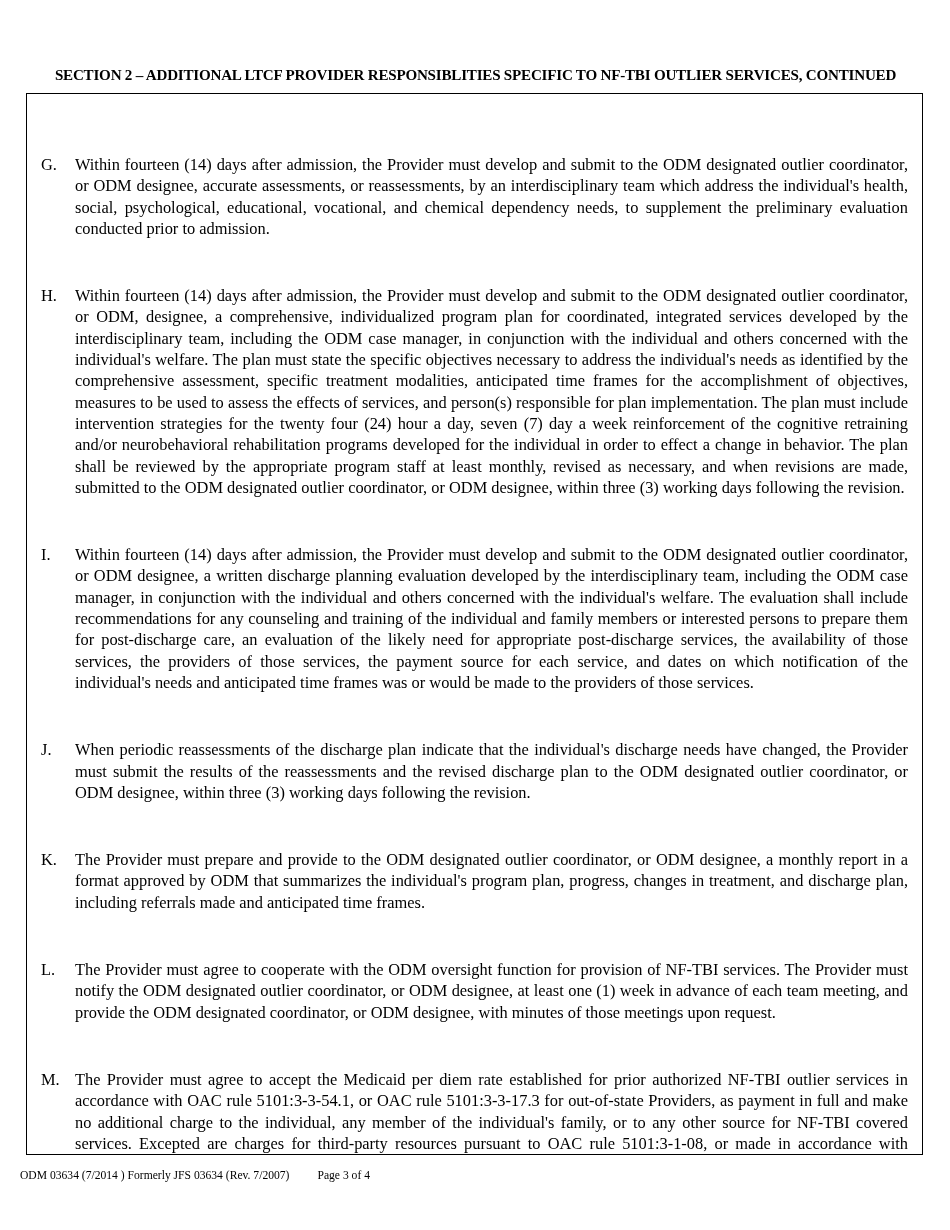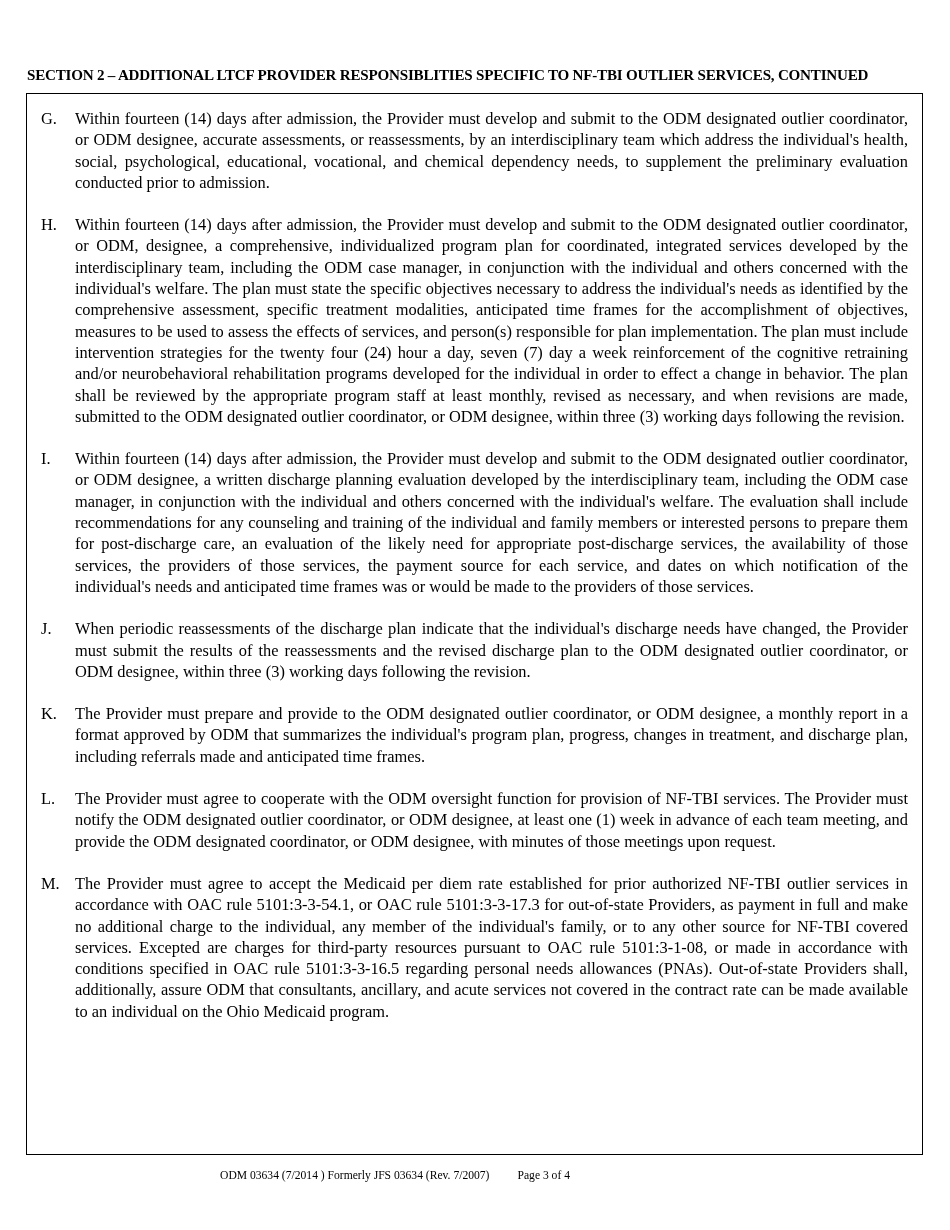--- a/index.html
+++ b/index.html
@@ -25,20 +25,21 @@
     position: absolute;
     top: 68px;
     left: 27px;
     width: 897px;
     font-size: 15.1px;
     font-weight: bold;
     letter-spacing: -0.22px;
     line-height: 1.05;
     white-space: nowrap;
     font-family: "Liberation Serif", "DejaVu Serif", serif;
+    text-align: center;
   }
   .content-box {
     position: absolute;
     top: 93px;
     left: 26px;
     width: 897px;
     height: 1062px;
     box-sizing: border-box;
     border: 1.4px solid #000000;
     padding: 14px 14px 0 14px;
@@ -66,32 +67,33 @@
     position: absolute;
     left: 0;
     top: 0;
     width: 30px;
     text-align: left;
     font-size: 16.4px;
     line-height: 21.3px;
   }
   .clause-body {
     display: block;
+    margin-top: 46px;
   }
   .footer {
     position: absolute;
     top: 1168px;
     left: 0;
     width: 790px;
     height: 24px;
     box-sizing: border-box;
     padding: 0 20px;
     display: flex;
     align-items: flex-start;
-    justify-content: center;
+    justify-content: flex-start;
     font-size: 11.6px;
     line-height: 16px;
     font-family: "Liberation Serif", "DejaVu Serif", serif;
   }
   .footer-left { text-align: left; }
   .footer-right { text-align: right; margin-left: 28px; }
 </style>
 </head>
 <body>
 

